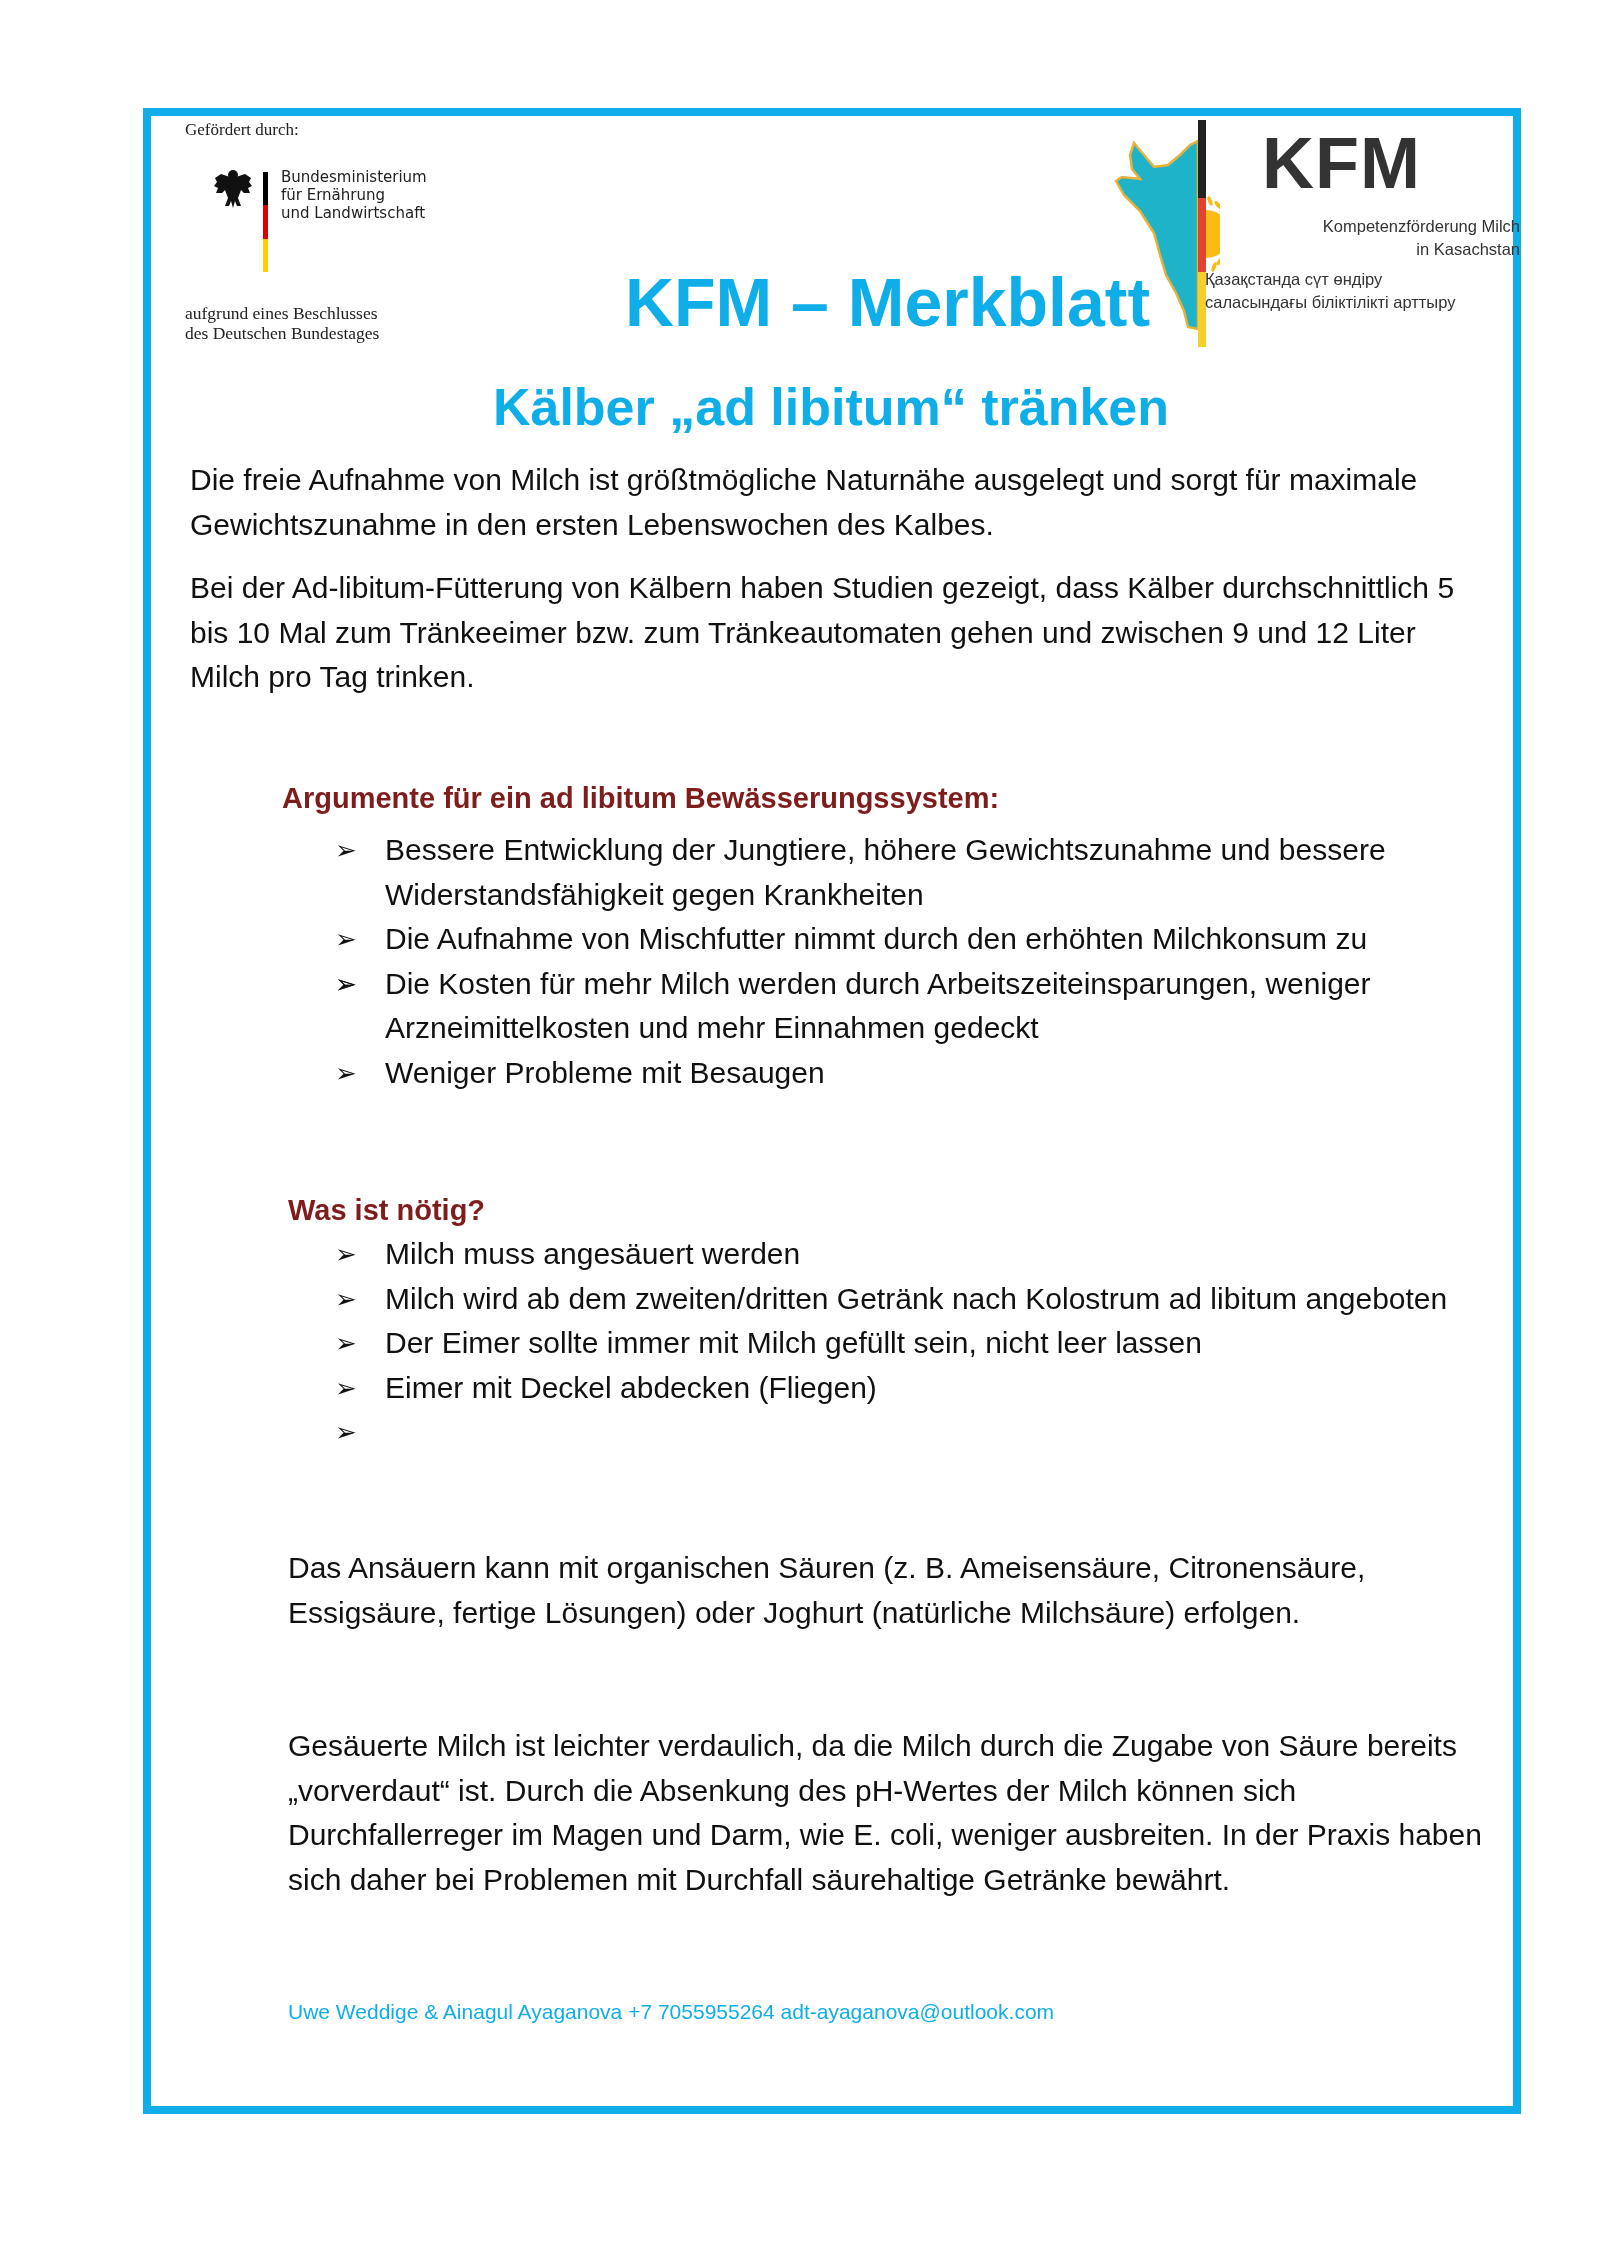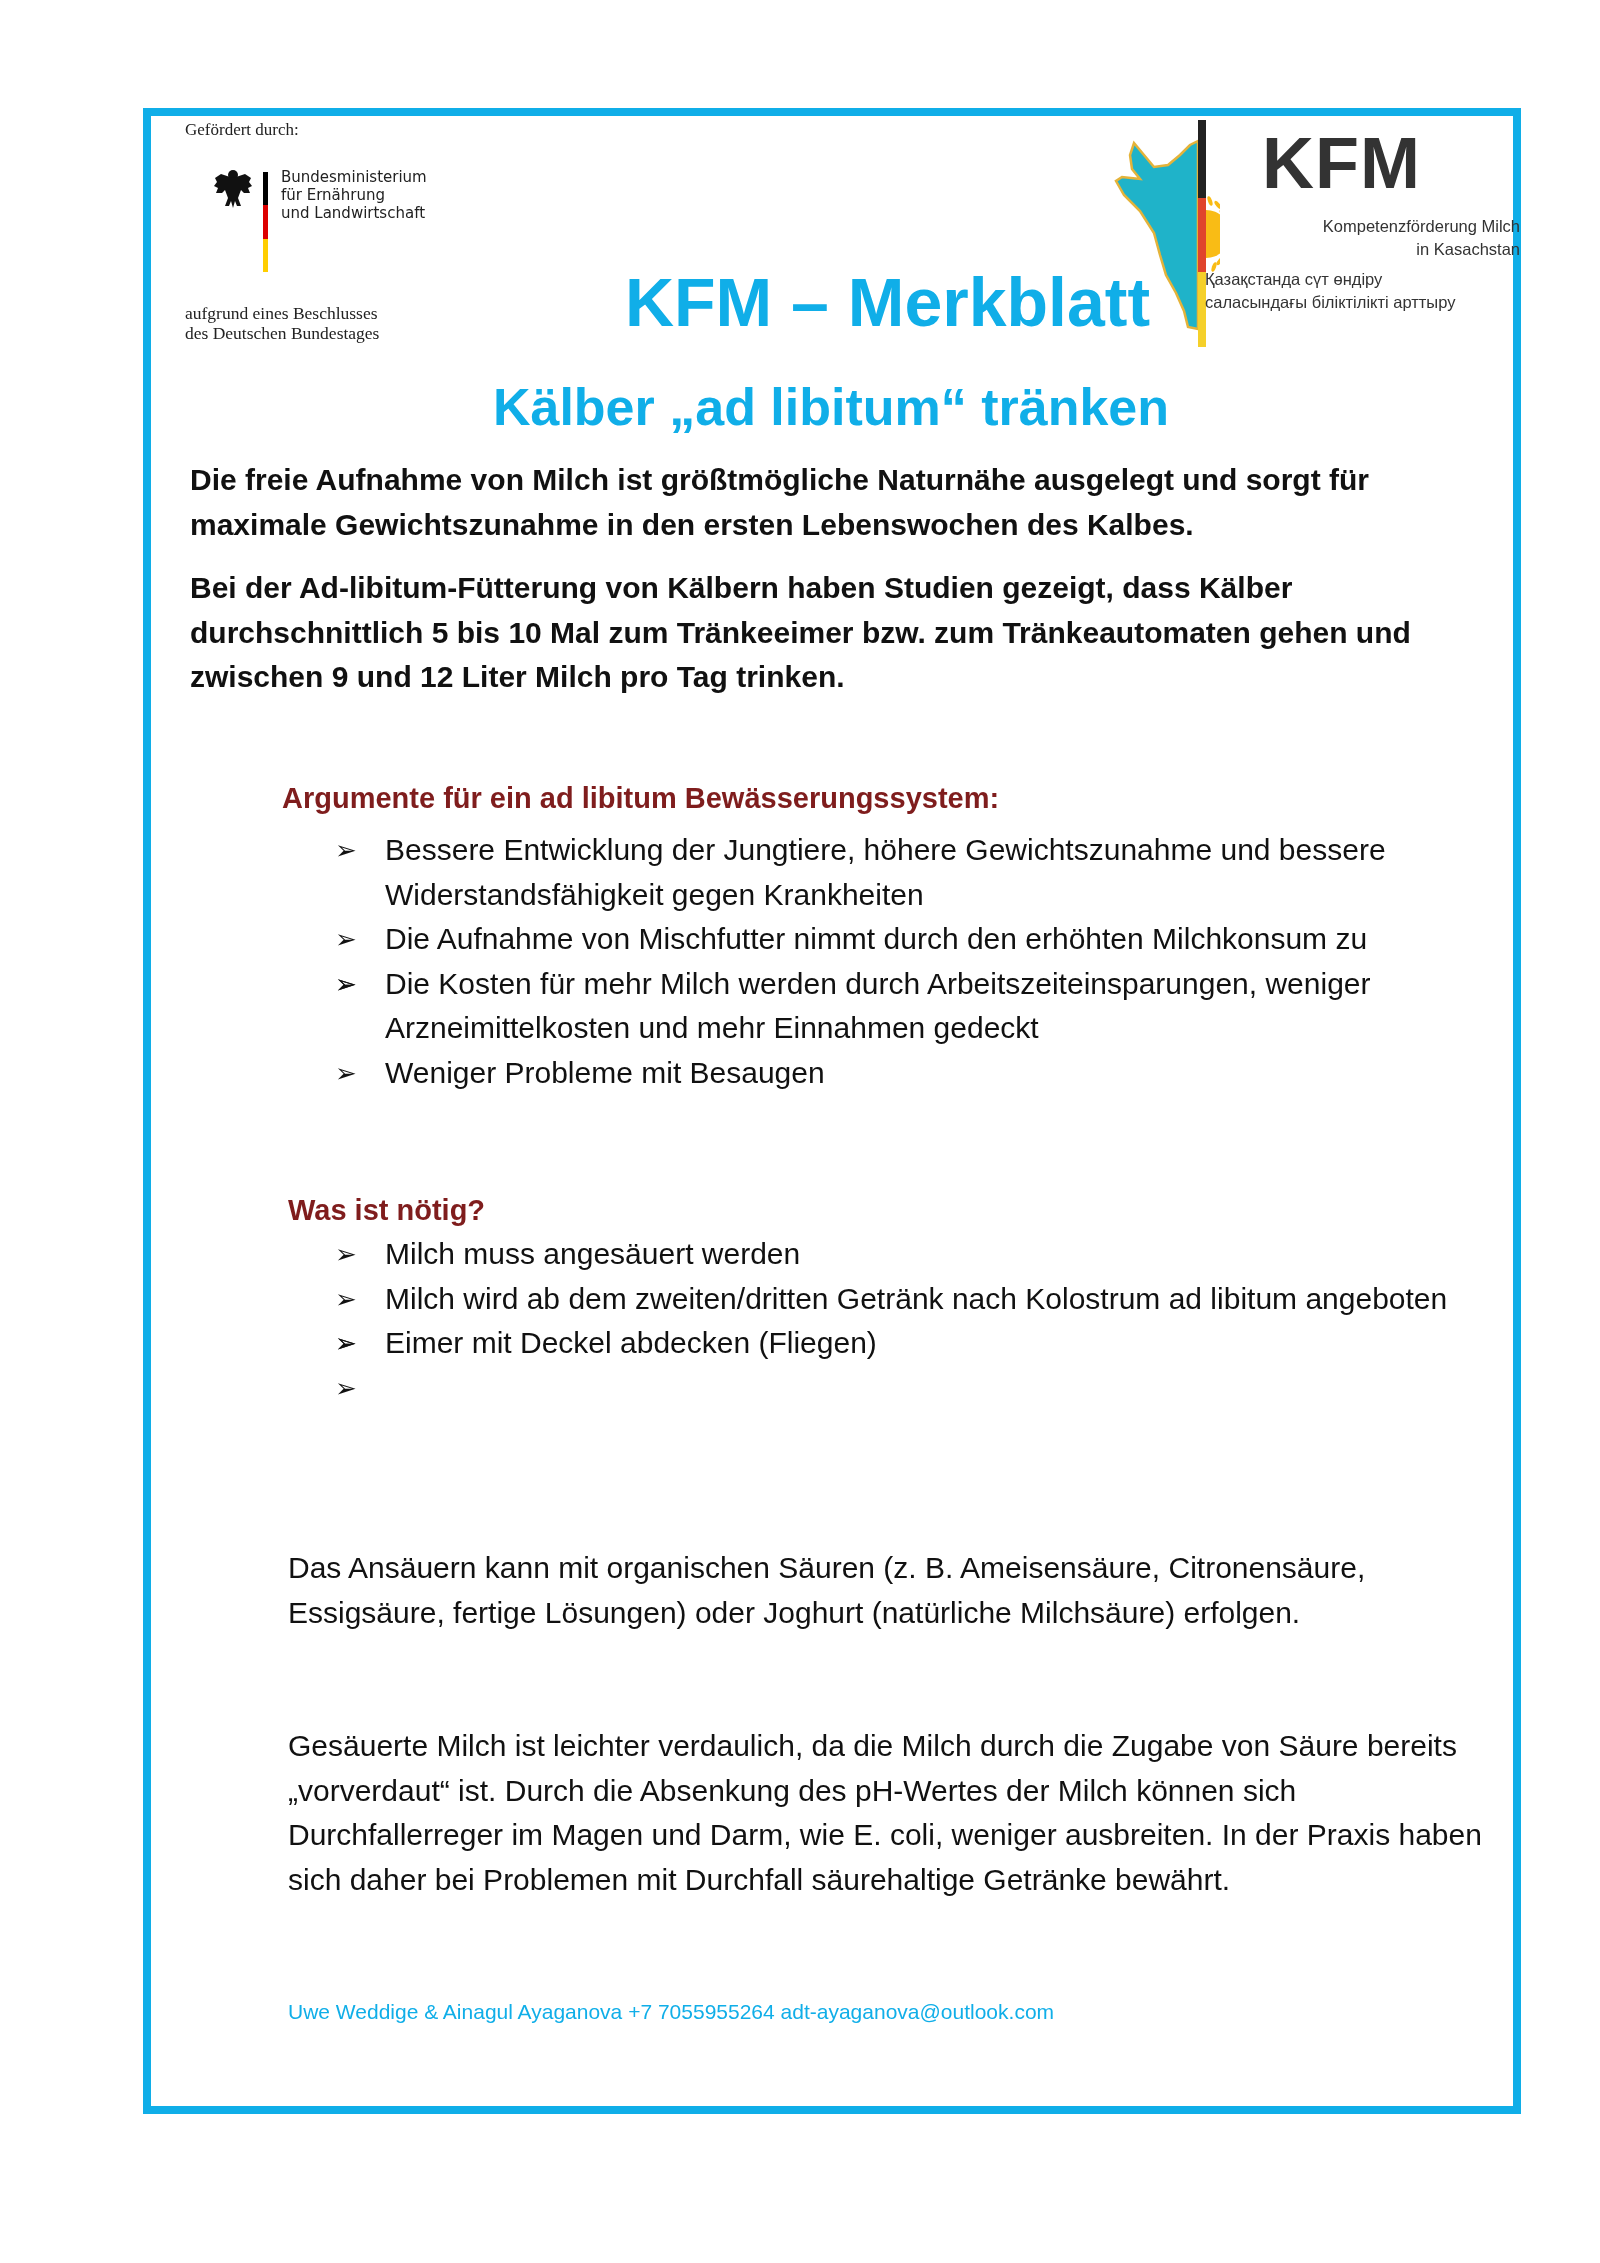--- a/index.html
+++ b/index.html
@@ -26,21 +26,21 @@
              line-height: 23px; color: #333; }
   .kfm-kz { left: 1205px; top: 268px; width: 320px; text-align: left; font-size: 16.5px;
             line-height: 23px; color: #333; }
   
   .title { left: 150px; width: 1340px; top: 262px; text-align: center; font-size: 68px; font-weight: bold;
            color: #10aee8; line-height: 80px; padding-left: 135px; box-sizing: border-box; }
   .subtitle { left: 150px; width: 1362px; top: 382px; text-align: center; font-size: 52px; font-weight: bold;
               color: #10aee8; line-height: 50px; }
   
   .para { font-size: 30px; line-height: 44.5px; color: #111; }
-  .intro { left: 190px; width: 1300px; font-weight: bold; }
+  .intro { left: 190px; width: 1300px; }
   .section-head { font-size: 29px; font-weight: bold; color: #7f1d1d; line-height: 40px; }
   .bullets { list-style: none; margin: 0; padding: 0; left: 335px; width: 1160px; }
   .bullets li { position: relative; padding-left: 50px; font-size: 30px; line-height: 44.5px; }
   .bullets .arrow { position: absolute; left: 0; top: 0; width: 26px; font-size: 26px; }
   .body2 { left: 288px; width: 1210px; }
   .contact { left: 288px; top: 1990px; font-size: 21px; color: #10aee8; line-height: 44px; }
 </style>
 </head>
 <body>
 
@@ -102,21 +102,21 @@
   <li><span class="arrow">➢</span><span>Die Aufnahme von Mischfutter nimmt durch den erhöhten Milchkonsum zu</span></li>
   <li><span class="arrow">➢</span></li>
   <li><span class="arrow">➢</span><span>Die Kosten für mehr Milch werden durch Arbeitszeiteinsparungen, weniger Arzneimittelkosten und mehr Einnahmen gedeckt</span></li>
   <li><span class="arrow">➢</span><span>Weniger Probleme mit Besaugen</span></li>
 </ul>
 
 <div class="abs section-head" style="left:288px; top:1190px;">Was ist nötig?</div>
 <ul class="abs bullets" style="top:1232px;">
   <li><span class="arrow">➢</span><span>Milch muss angesäuert werden</span></li>
   <li><span class="arrow">➢</span><span>Milch wird ab dem zweiten/dritten Getränk nach Kolostrum ad libitum angeboten</span></li>
-  <li><span class="arrow">➢</span></li>
+  <li><span class="arrow">➢</span><span>Der Eimer sollte immer mit Milch gefüllt sein, nicht leer lassen</span></li>
   <li><span class="arrow">➢</span><span>Eimer mit Deckel abdecken (Fliegen)</span></li>
   <li><span class="arrow">➢</span></li>
 </ul>
 
 <div class="abs para body2" style="top:1546px;">Das Ansäuern kann mit organischen Säuren (z. B. Ameisensäure, Citronensäure, Essigsäure, fertige Lösungen) oder Joghurt (natürliche Milchsäure) erfolgen.</div>
 <div class="abs para body2" style="top:1724px;">Gesäuerte Milch ist leichter verdaulich, da die Milch durch die Zugabe von Säure bereits „vorverdaut“ ist. Durch die Absenkung des pH-Wertes der Milch können sich Durchfallerreger im Magen und Darm, wie E. coli, weniger ausbreiten. In der Praxis haben sich daher bei Problemen mit Durchfall säurehaltige Getränke bewährt.</div>
 
 <div class="abs contact">
   <span>Uwe Weddige &amp; Ainagul Ayaganova</span>
   <span>+7 7055955264</span>

